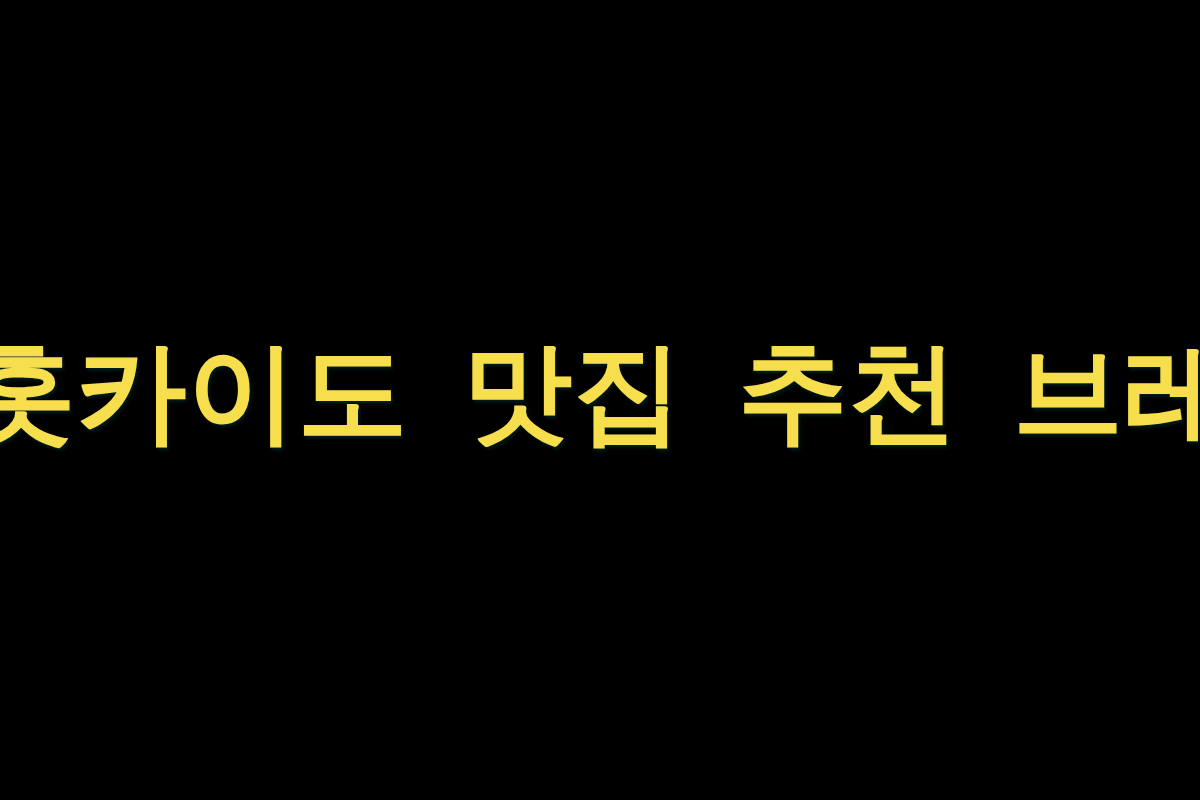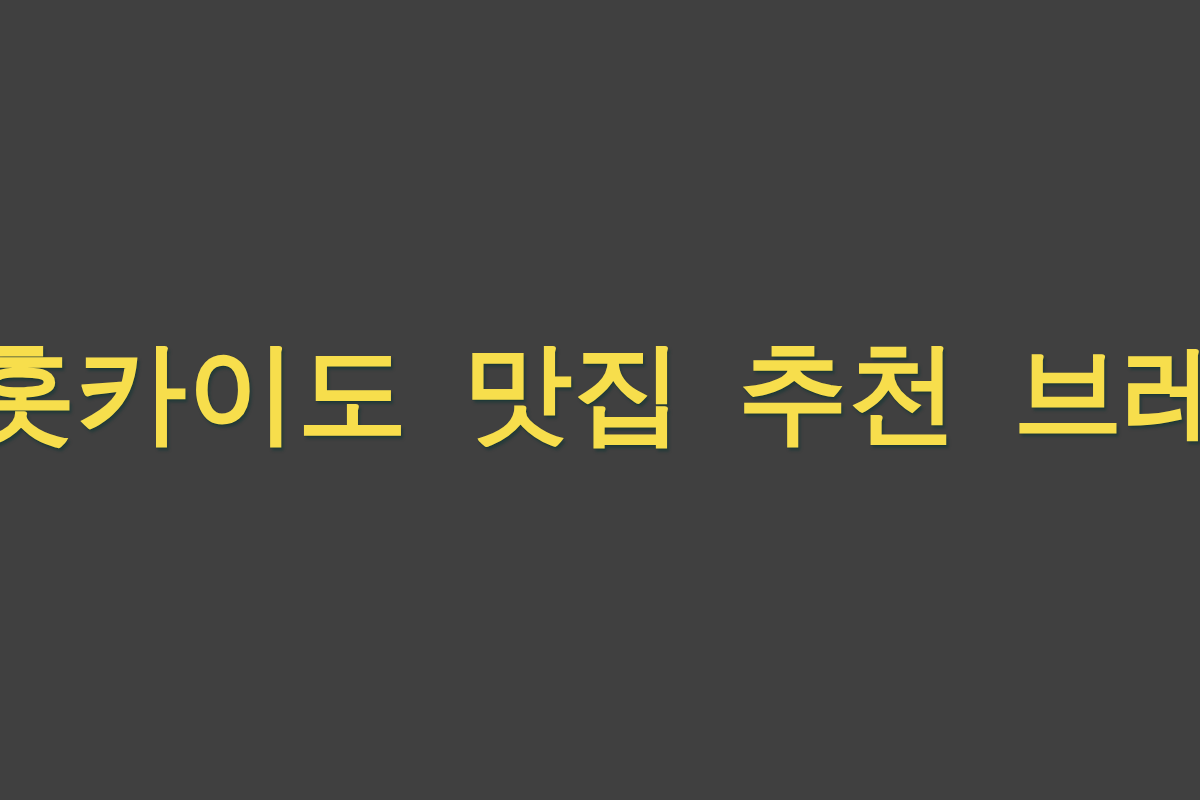--- a/index.html
+++ b/index.html
@@ -13,21 +13,21 @@
     height: 800px;
     overflow: hidden;
     font-family: "Liberation Sans", "DejaVu Sans", sans-serif;
   }
 
   
   .thumbnail-card {
     position: relative;
     width: 1200px;
     height: 800px;
-    background: #404040;
+    background: #000000;
     display: flex;
     align-items: center;
     justify-content: center;
     box-sizing: border-box;
   }
 
   
   .headline {
     width: 100%;
     padding: 0 40px;

